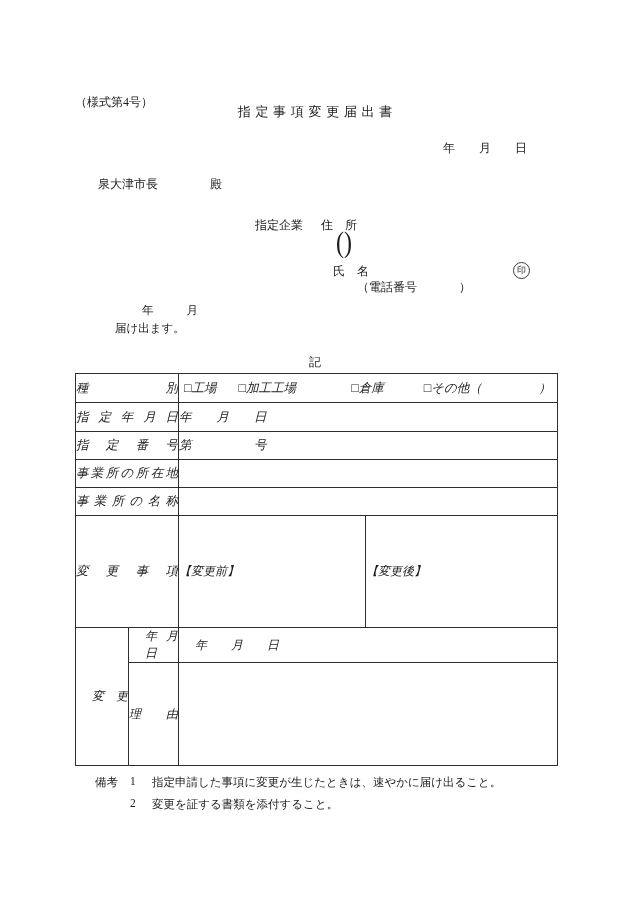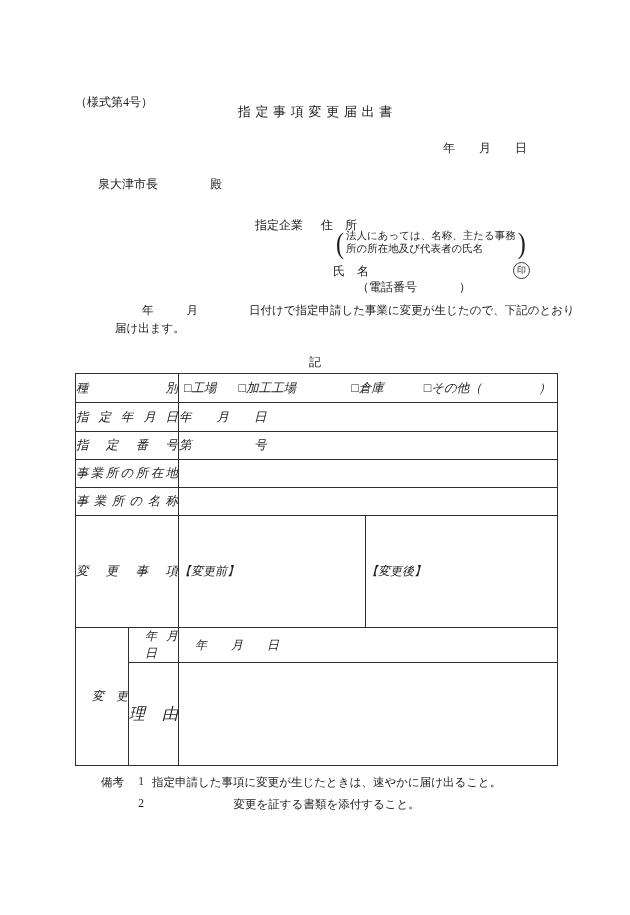--- a/index.html
+++ b/index.html
@@ -89,21 +89,21 @@
   }
   td.label-cell {
     padding: 0 8px;
     text-align: justify;
     text-align-last: justify;
   }
   td.sub-label-cell {
     padding: 0 7px;
     text-align: justify;
     text-align-last: justify;
-    font-size: 16px;
+    font-size: 12px;
   }
   .checkbox-row {
     display: flex;
     align-items: flex-end;
     padding: 0 6px 0 5px;
     white-space: nowrap;
   }
   .checkbox-row .opt-1 { margin-left: 0; }
   .checkbox-row .opt-2 { margin-left: 22px; }
   .checkbox-row .opt-3 { margin-left: 55px; }
@@ -118,21 +118,20 @@
   }
   tr.date-subrow td { font-size: 12px; padding-left: 16px; }
 
   
   .notes {
     left: 95px; top: 775px;
     font-size: 11.5px;
     display: grid;
     grid-template-columns: 35px 22px auto;
     row-gap: 7px;
-    text-align: center;
   }
 </style>
 </head>
 <body>
 
 <div class="abs form-no">（様式第4号）</div>
 
 <div class="abs doc-title">指定事項変更届出書</div>
 
 <div class="abs date-line">年　　月　　日</div>
@@ -144,43 +143,38 @@
 </div>
 
 <div class="abs applicant-line1">
   <span>指定企業</span>
   <span class="gap"></span>
   <span>住　所</span>
 </div>
 
 <div class="abs corp-note">
   <span class="paren">(</span>
-  <span class="lines">
-    <span style="display:block">法人にあっては、名称、主たる事務</span>
-    <span style="display:block">所の所在地及び代表者の氏名</span>
-  </span>
   <span class="paren">)</span>
 </div>
 
 <div class="abs name-line">氏　名</div>
 
 <div class="abs seal-circle">印</div>
 
 <div class="abs phone-line">
   <span>（電話番号</span>
   <span class="gap"></span>
   <span>）</span>
 </div>
 
 <div class="abs body-line1">
   <span>年</span>
   <span class="m-gap"></span>
   <span>月</span>
   <span class="d-gap"></span>
-  <span>日付けで指定申請した事業に変更が生じたので、下記のとおり</span>
 </div>
 <div class="abs body-line2">届け出ます。</div>
 
 <div class="abs record-heading">記</div>
 
 <table class="main">
   <colgroup>
     <col style="width:53px">
       <col style="width:50px">
       <col style="width:187px">

